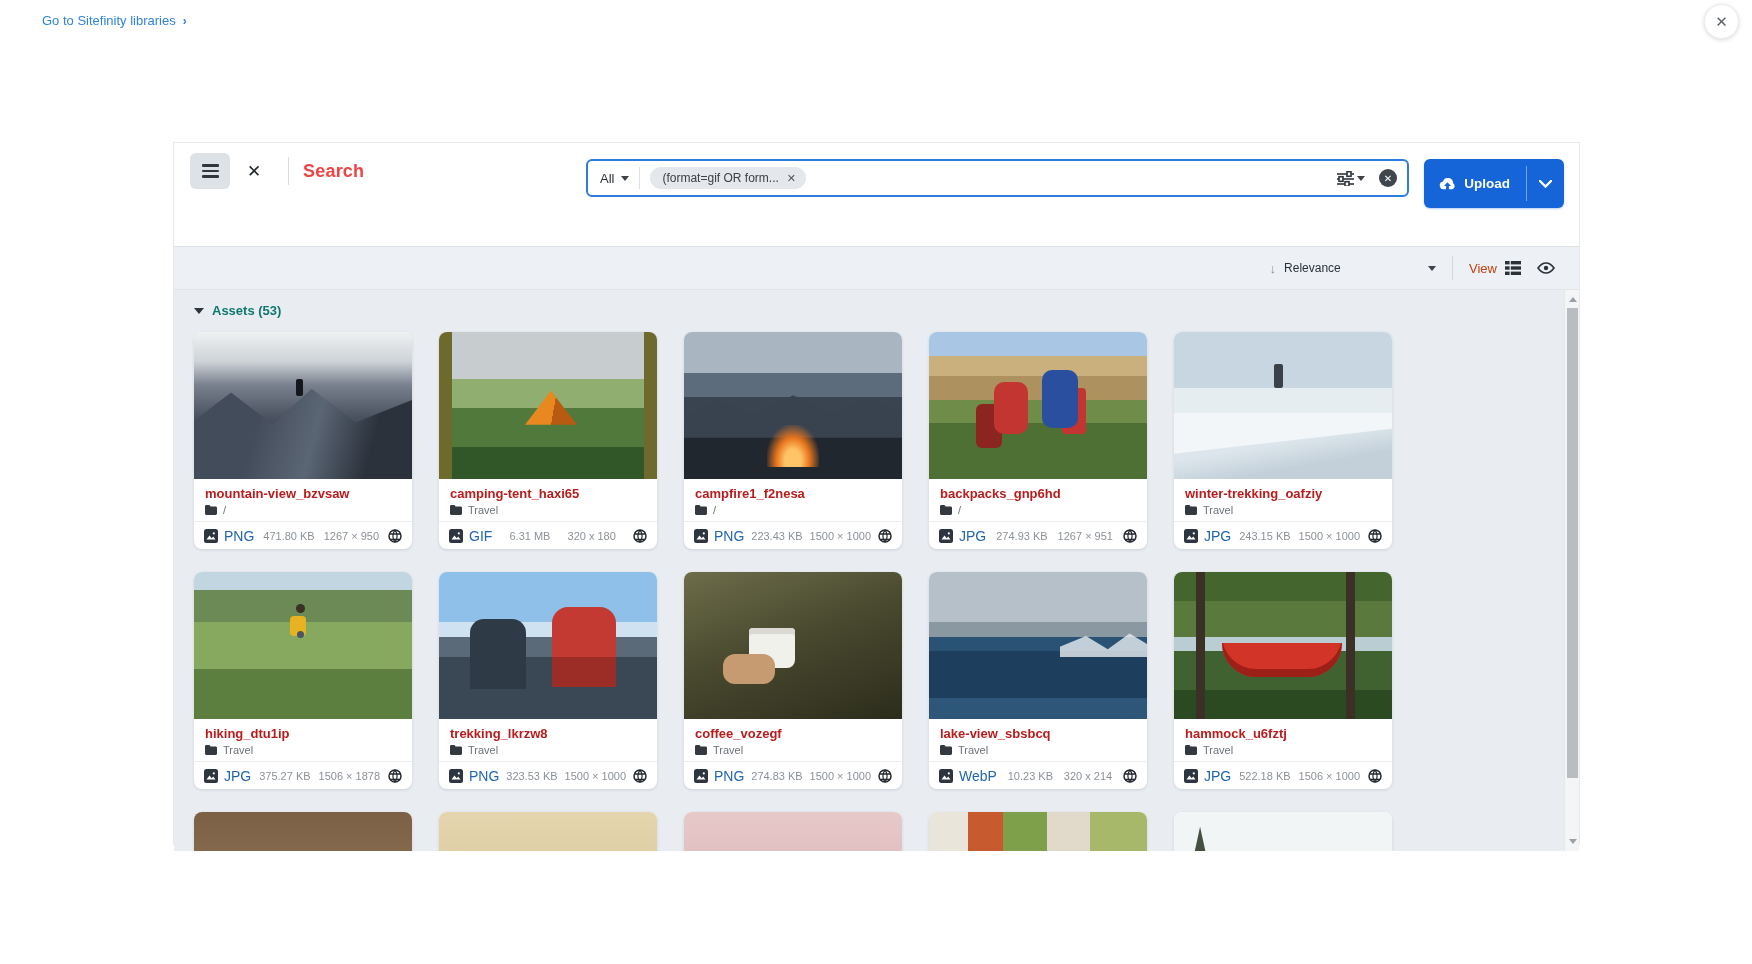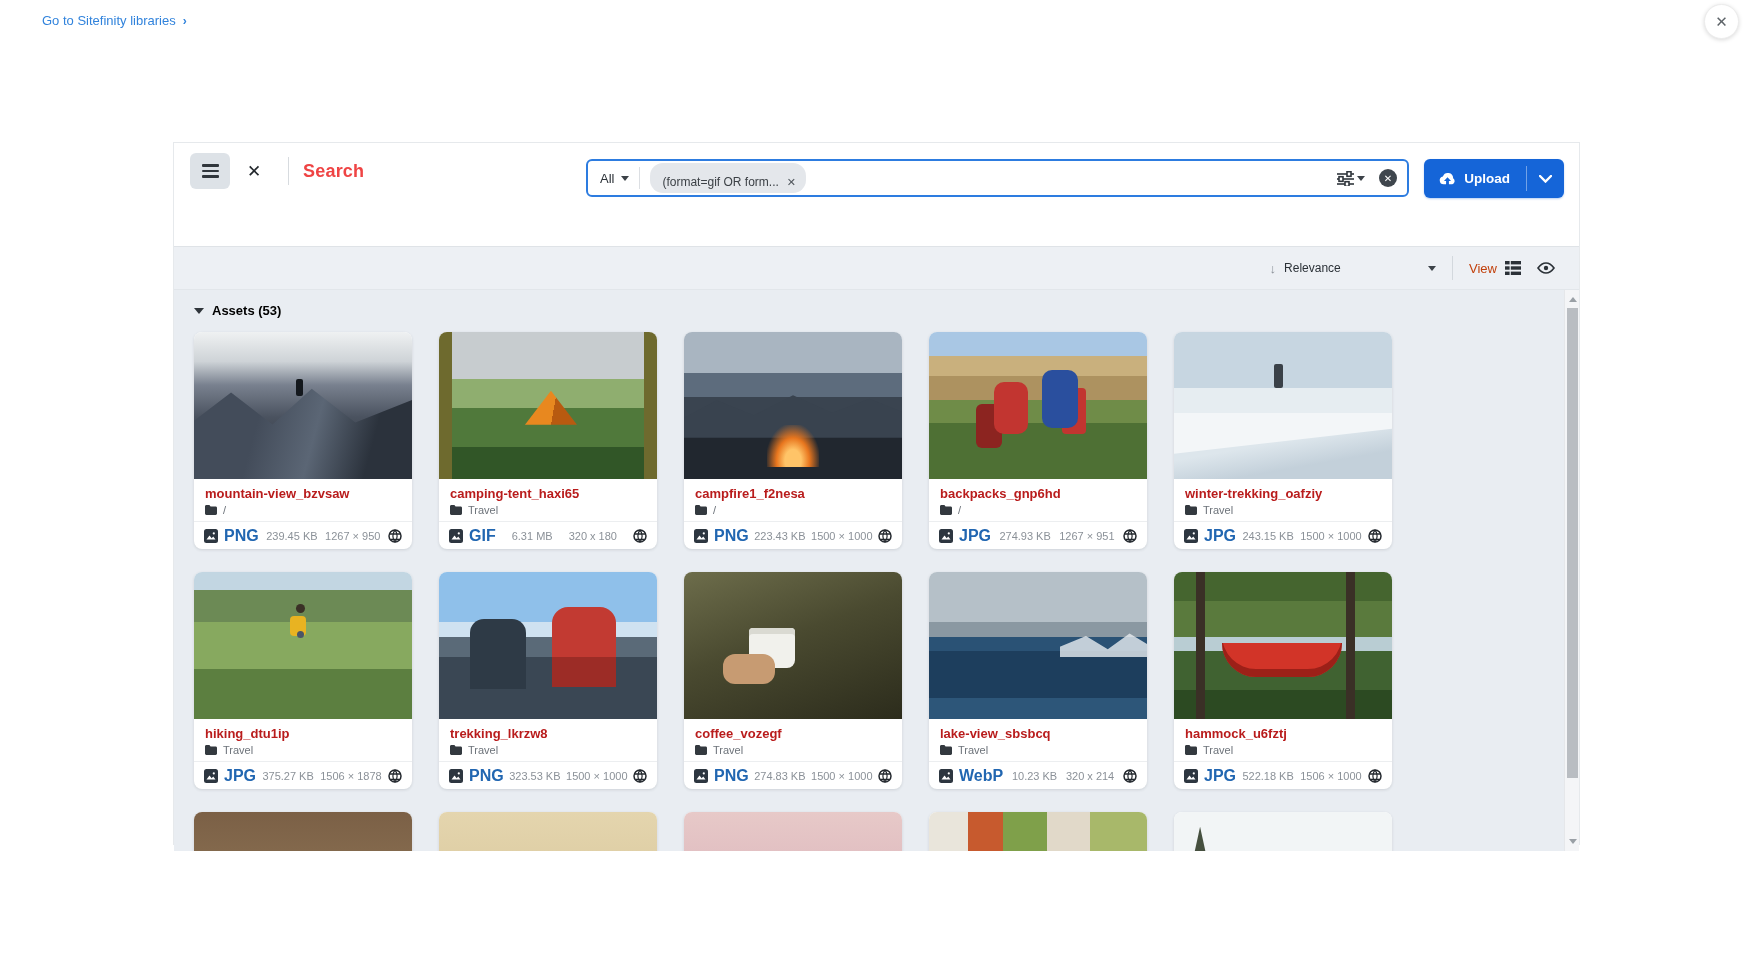--- a/index.html
+++ b/index.html
@@ -34,29 +34,29 @@
   .v-div{width:1px;height:28px;background:#d7dbdf;margin:0 10px;}
   .m-title{font-size:18px;font-weight:bold;color:#ef4444;letter-spacing:.2px;}
 
   .search-box{position:absolute;left:412px;top:8px;width:823px;height:38px;border:2px solid var(--search-border);
     border-radius:6px;background:#fff;display:flex;align-items:center;padding:0 10px 0 12px;}
   .scope{display:flex;align-items:center;gap:7px;font-size:13px;color:#2b3137;cursor:pointer;padding-right:10px;}
   .caret-down{width:0;height:0;border-left:4px solid transparent;border-right:4px solid transparent;
     border-top:5px solid #3c4248;}
   .search-div{width:1px;height:22px;background:#dcdfe3;margin-right:10px;}
   .chip{display:flex;align-items:center;gap:8px;background:var(--chip-bg);border-radius:13px;
-    padding:12px 10px 4px 12px;font-size:12px;color:#3c4146;white-space:nowrap;cursor:default;}
+    padding:4px 10px 4px 12px;font-size:12px;color:#3c4146;white-space:nowrap;cursor:default;}
   .chip .chip-x{font-size:11px;font-weight:bold;color:#50565c;cursor:pointer;}
   .search-input{flex:1;border:none;outline:none;font-size:13px;min-width:40px;height:100%;background:transparent;}
   .search-right{display:flex;align-items:center;gap:14px;}
   .sliders-wrap{display:flex;align-items:center;gap:3px;cursor:pointer;}
   .clear-circle{width:18px;height:18px;border-radius:50%;background:#3f464d;color:#fff;font-size:10px;
     font-weight:bold;display:flex;align-items:center;justify-content:center;cursor:pointer;}
 
-  .upload-split{position:absolute;right:15px;top:8px;height:39px;display:flex;background:var(--accent);
+  .upload-split{position:absolute;right:15px;top:8px;height:49px;display:flex;background:var(--accent);
     border-radius:6px;overflow:hidden;box-shadow:0 1px 2px rgba(21,101,216,.3);}
   .upload-main{display:flex;align-items:center;gap:8px;padding:0 16px 0 15px;color:#fff;font-size:13.5px;
     font-weight:bold;border:none;background:transparent;cursor:pointer;}
   .upload-divider{width:1px;background:rgba(255,255,255,.4);margin:7px 0;}
   .upload-caret{width:37px;border:none;background:transparent;display:flex;align-items:center;
     justify-content:center;cursor:pointer;}
 
   
   .m-toolbar{height:44px;background:var(--toolbar-bg);border-top:1px solid #dfe3e7;border-bottom:1px solid #e2e6ea;
     display:flex;align-items:center;justify-content:flex-end;padding-right:24px;}
@@ -66,36 +66,36 @@
   .tb-div{width:1px;height:24px;background:#d3d8dd;margin:0 16px;}
   .view-label{font-size:13px;color:#c2410c;margin-right:8px;}
   .view-icon{cursor:pointer;display:flex;}
   .eye-wrap{margin-left:16px;display:flex;cursor:pointer;}
 
   
   .m-content{position:relative;height:561px;background:var(--content-bg);overflow:hidden;}
   .assets-header{position:absolute;left:20px;top:13px;display:flex;align-items:center;gap:8px;cursor:pointer;}
   .tri-down{width:0;height:0;border-left:5px solid transparent;border-right:5px solid transparent;
     border-top:6px solid #2f353b;}
-  .assets-label{font-size:13px;font-weight:bold;color:#000000;}
+  .assets-label{font-size:13px;font-weight:bold;color:#0f766e;}
 
   .grid{position:absolute;left:20px;top:42px;width:1230px;display:grid;
     grid-template-columns:repeat(5,218px);gap:23px 27px;}
 
   .card{width:218px;height:217px;background:#fff;border-radius:8px;overflow:hidden;
     box-shadow:0 1px 3px rgba(40,50,60,.14);cursor:pointer;display:flex;flex-direction:column;}
   .thumb{position:relative;height:147px;overflow:hidden;flex:none;}
   .thumb::before,.thumb::after{content:"";position:absolute;}
   .card-info{padding:7px 11px 0 11px;flex:1;}
   .card-title{font-size:13px;font-weight:bold;color:#b91c1c;white-space:nowrap;overflow:hidden;}
   .card-folder{display:flex;align-items:center;gap:6px;margin-top:3px;font-size:11px;color:#6d737a;}
   .card-footer{height:28px;border-top:1px solid #eceef0;display:flex;align-items:center;
     justify-content:space-between;padding:0 10px;}
   .fmt{display:flex;align-items:center;gap:6px;}
-  .fmt-label{font-size:16px;font-weight:bold;color:var(--format-text);}
+  .fmt-label{font-size:14px;font-weight:normal;color:var(--format-text);}
   .size,.dims{font-size:11px;color:#8b9198;}
 
   
   .scrollbar{position:absolute;right:0;top:0;bottom:0;width:15px;background:#f4f5f7;border-left:1px solid #e5e7ea;}
   .sb-up,.sb-down{position:absolute;left:0;width:15px;height:15px;display:flex;align-items:center;justify-content:center;}
   .sb-up{top:2px;}.sb-down{bottom:2px;}
   .sb-tri-up{width:0;height:0;border-left:4px solid transparent;border-right:4px solid transparent;border-bottom:5px solid #9aa0a6;}
   .sb-tri-down{width:0;height:0;border-left:4px solid transparent;border-right:4px solid transparent;border-top:5px solid #9aa0a6;}
   .sb-thumb{position:absolute;left:2px;top:18px;width:11px;height:470px;background:#b9bdc2;}
 
@@ -277,21 +277,21 @@
     </div>
     <div class="card-footer">
       <span class="fmt">
         <svg width="14" height="14" viewBox="0 0 14 14">
           <rect width="14" height="14" rx="2.5" fill="#2d3640"></rect>
           <path d="M2.5 10.5l3-4 2.2 2.7 1.5-1.7 2.3 3z" fill="#fff"></path>
           <circle cx="9.8" cy="4.4" r="1.1" fill="#fff"></circle>
         </svg>
         <span class="fmt-label">PNG</span>
       </span>
-      <span class="size">239.45 KB</span>
+      <span class="size">471.80 KB</span>
       <span class="dims">1267 × 950</span>
       <svg width="14" height="14" viewBox="0 0 14 14">
         <circle cx="7" cy="7" r="6" fill="none" stroke="#23282e" stroke-width="1.5"></circle>
         <path d="M1.2 5h11.6M3 10.5h8" stroke="#23282e" stroke-width="1.3" fill="none"></path>
         <path d="M7 1a9.5 9.5 0 0 1 0 12M7 1a9.5 9.5 0 0 0 0 12" stroke="#23282e" stroke-width="1.2" fill="none"></path>
       </svg>
     </div>
   </div>
         <div class="card">
     <div class="thumb th-tent"></div>

